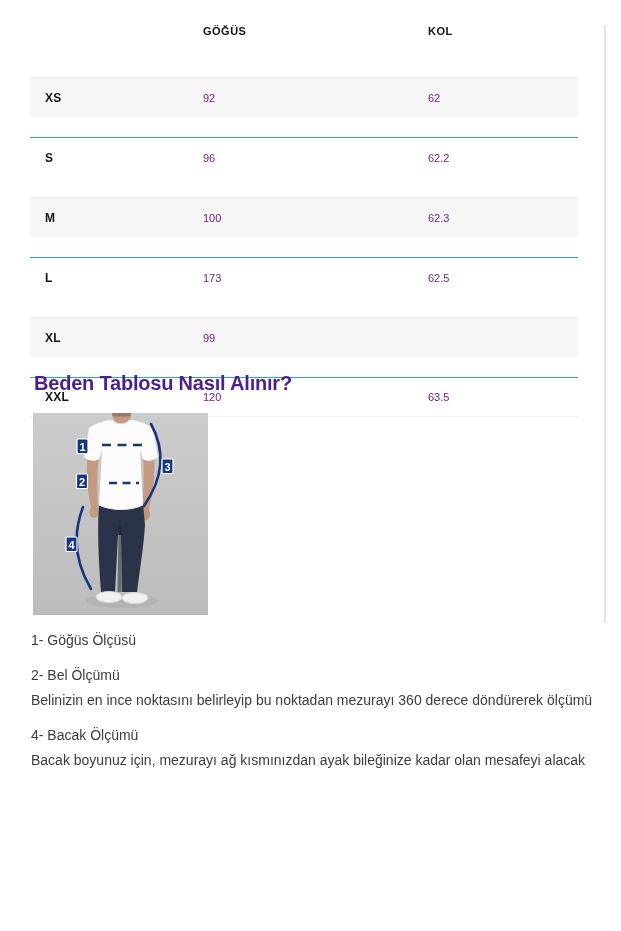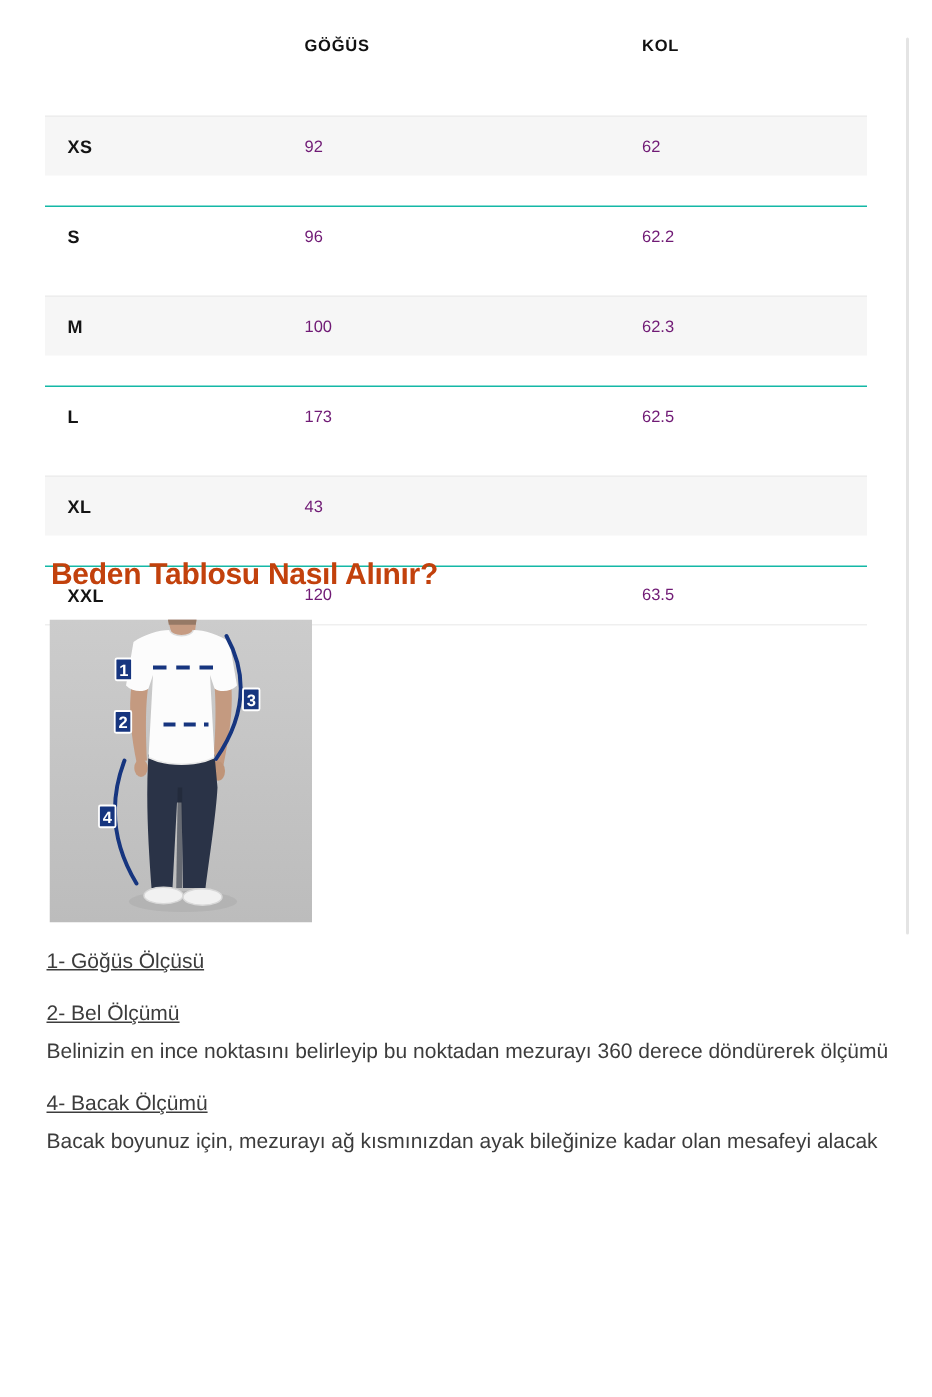--- a/index.html
+++ b/index.html
@@ -35,41 +35,41 @@
   }
   .trow { height: 40px; border-top: 1px solid #14b8a6; margin-top: 20px; }
   .trow:last-child { border-bottom: 1px solid #efefef; }
   .trow.stripe { background: #f6f6f6; border-color: #ededed; }
   .trow .size { font-size: 12px; font-weight: 700; color: #141414; letter-spacing: 0.3px; }
   .trow .val { font-size: 11px; color: #701a75; }
 
   
   .guide-title {
     position: absolute; left: 34px; top: 372px; margin: 0;
-    font-size: 20px; font-weight: 800; color: #c2410c; letter-spacing: -0.2px;
+    font-size: 20px; font-weight: 800; color: #4c1d95; letter-spacing: -0.2px;
   }
 
   
   .figure {
     position: absolute; left: 33px; top: 413px;
     width: 175px; height: 202px;
   }
   .figure svg { display: block; }
   .badge-num {
     font-family: "Liberation Sans", sans-serif;
     font-size: 11px; font-weight: 700; fill: #ffffff;
   }
 
   
   .sections {
     position: absolute; left: 31px; top: 629px; width: 565px;
     font-size: 14px; line-height: 23px; color: #3c3c3c;
   }
   .section { margin-bottom: 12px; }
-  .section .s-title { margin-bottom: 2px; text-decoration: underline; }
+  .section .s-title { margin-bottom: 2px; }
   .section .s-line { }
 </style>
 </head>
 <body>
 
 <div class="page">
 
   <div class="v-divider"></div>
 
   <section class="size-table">
@@ -93,21 +93,21 @@
       <div class="val">100</div>
       <div class="val">62.3</div>
     </div>
     <div class="trow">
       <div class="size">L</div>
       <div class="val">173</div>
       <div class="val">62.5</div>
     </div>
     <div class="trow stripe">
       <div class="size">XL</div>
-      <div class="val">43</div>
+      <div class="val">99</div>
     </div>
     <div class="trow">
       <div class="size">XXL</div>
       <div class="val">120</div>
       <div class="val">63.5</div>
     </div>
   </section>
 
   <h2 class="guide-title">Beden Tablosu Nasıl Alınır?</h2>
 

